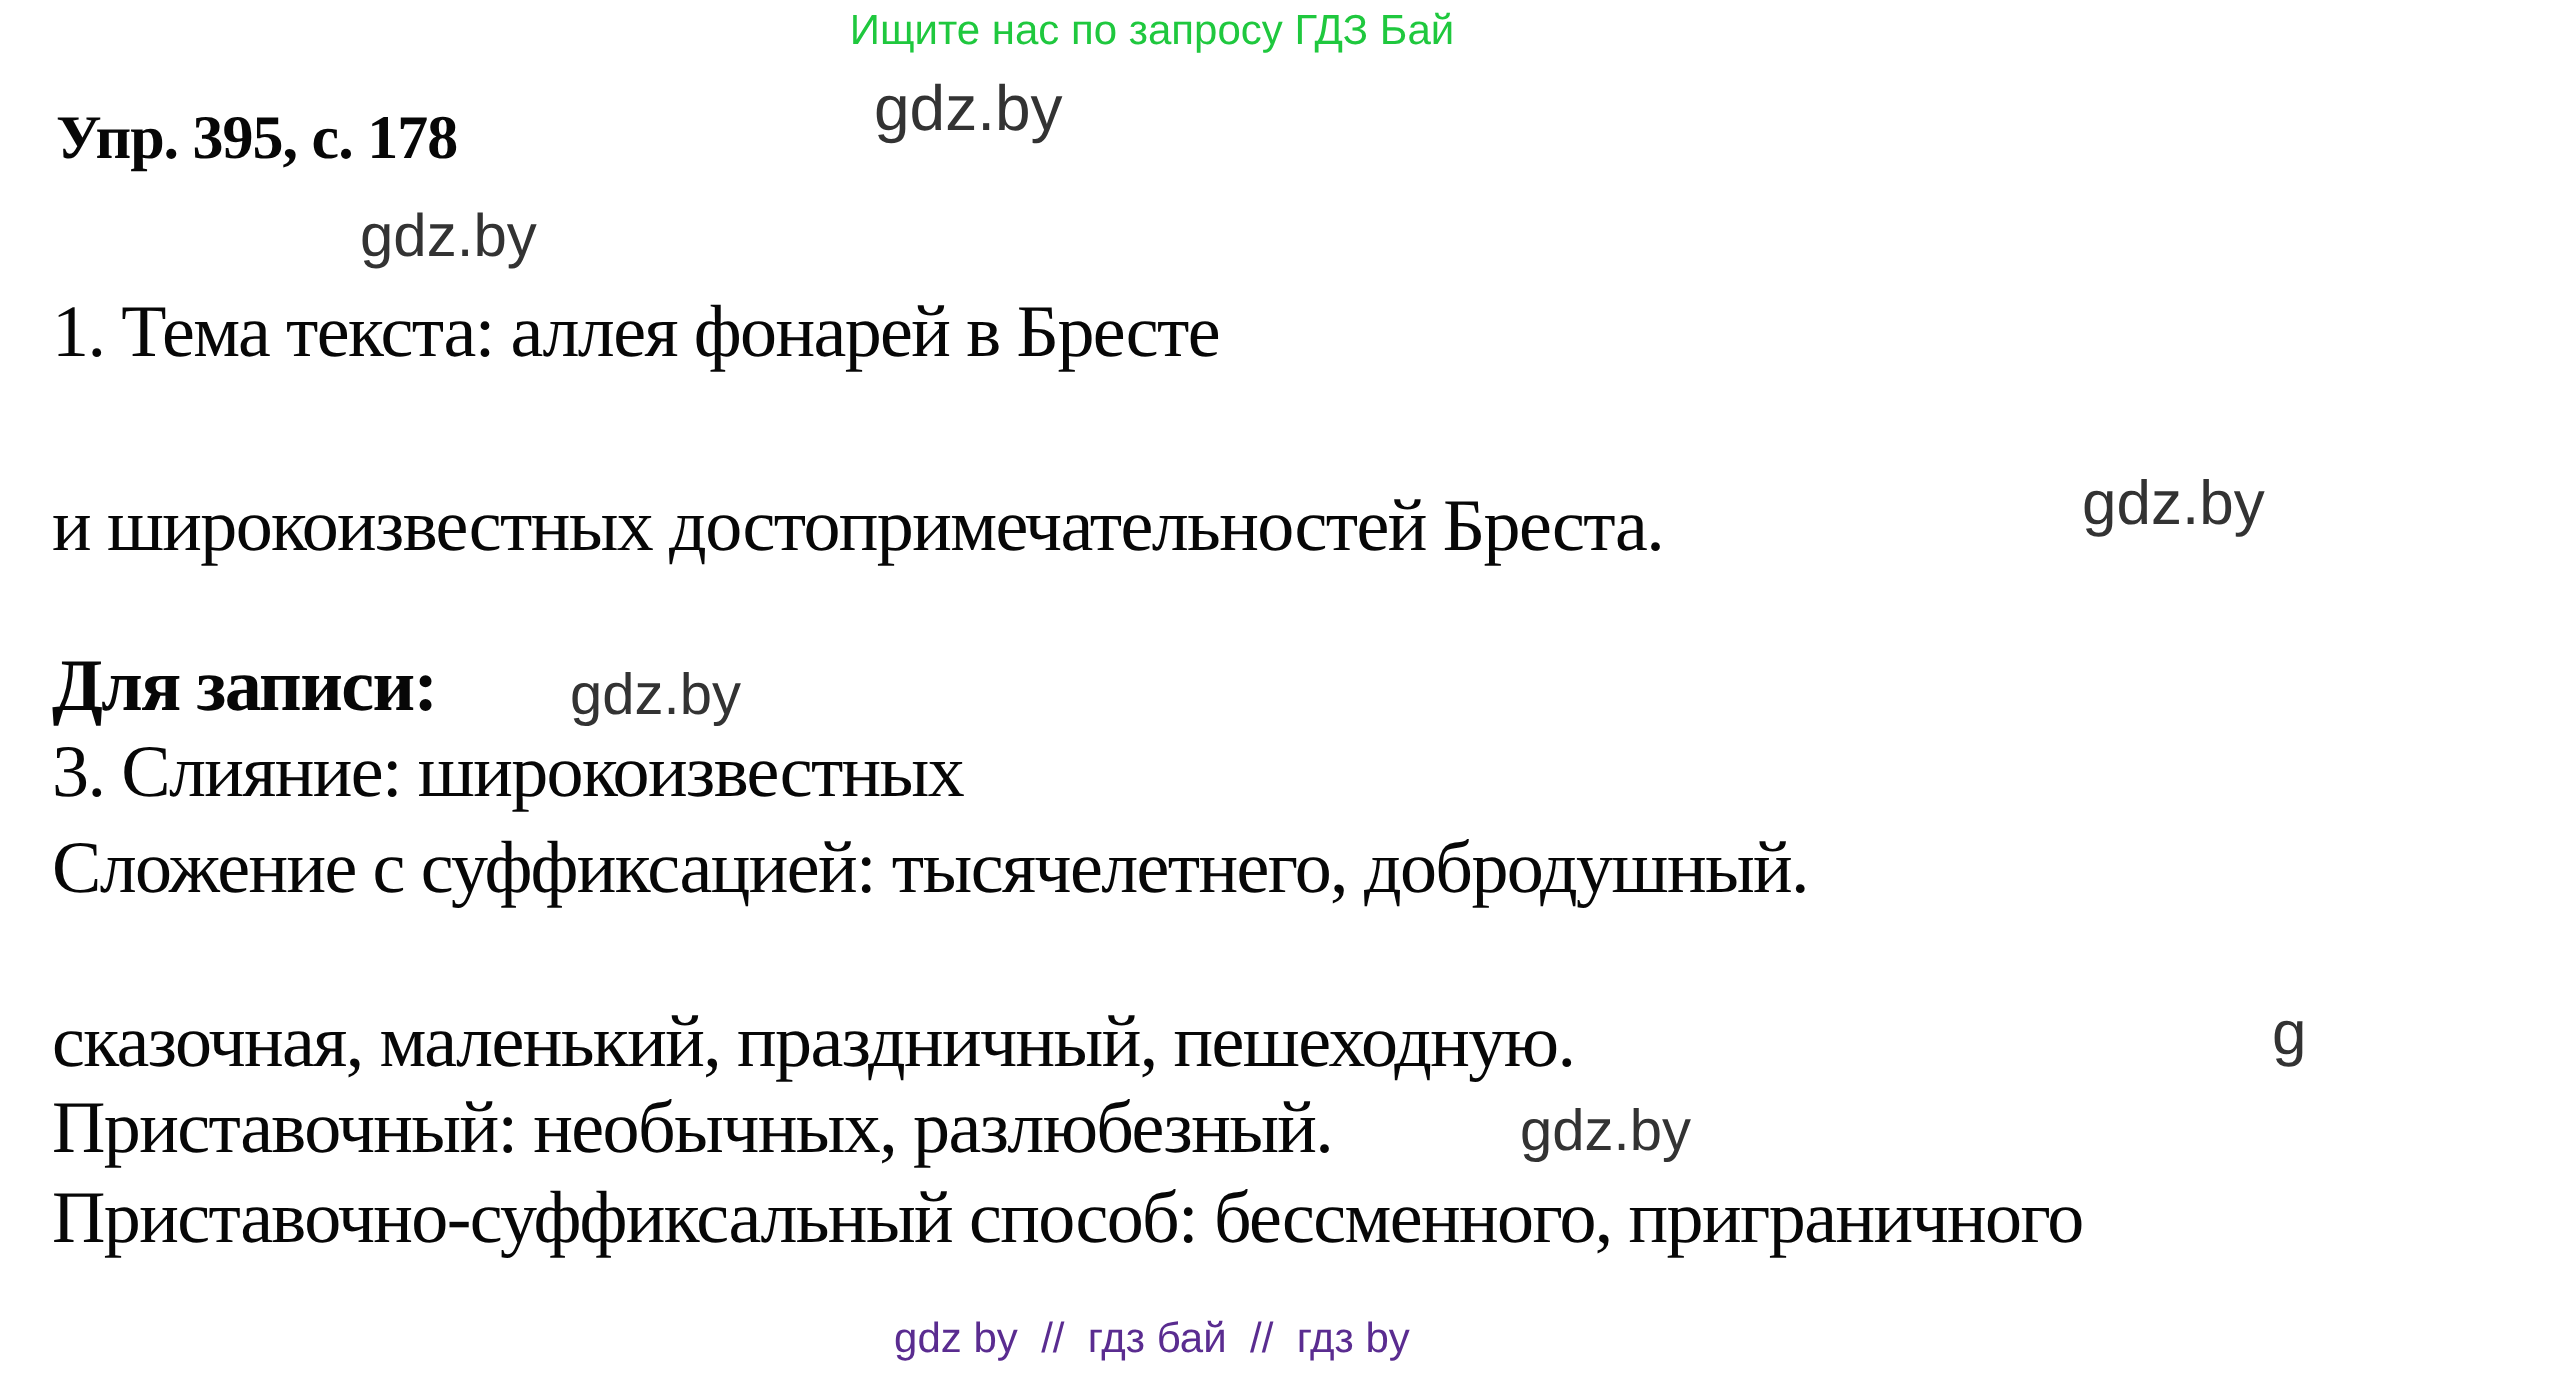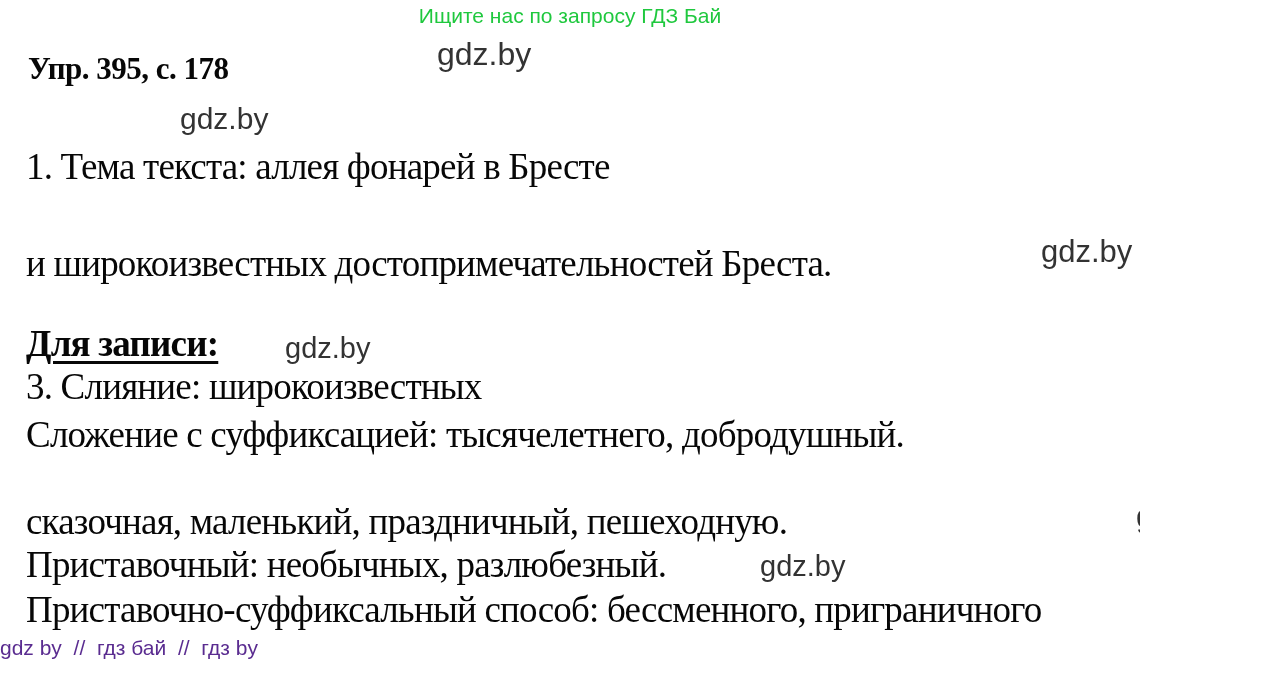--- a/index.html
+++ b/index.html
@@ -1,46 +1,46 @@
 <!DOCTYPE html>
 <html><head>
 <meta charset="utf-8">
 <style>
   html, body { margin:0; padding:0; background:#ffffff; }
   .page {
     position:relative; width:1140px; height:689px; background:#ffffff;
-    overflow:hidden; font-family:"Liberation Serif", serif;
+    overflow:hidden; font-family:"Liberation Serif", serif;padding-left:12px;
     --promo-color:#1fc83e; --footer-color:#5a2c90; --wm-color:#333333; --ink:#070707;
   }
   .promo {
     position:absolute; top:4px; left:0; width:100%; text-align:center;
     font-family:"Liberation Sans", sans-serif; font-size:21px; line-height:1.1;
     color:var(--promo-color);
   }
   .wm {
     position:absolute; font-family:"Liberation Sans", sans-serif;
     color:var(--wm-color); line-height:1; white-space:pre;
   }
   .heading {
     position:absolute; left:28px; top:53px; font-size:31px; line-height:1;
     font-weight:bold; color:var(--ink); letter-spacing:-0.5px; white-space:pre;
   }
   .line {
     position:absolute; left:26px; font-size:37px; line-height:1;
     color:var(--ink); white-space:pre; letter-spacing:-0.8px;
   }
   .note-heading {
-    font-weight:bold; text-decoration:underline;
+    font-weight:bold; 
     text-decoration-thickness:3px; text-underline-offset:5px;
   }
   .justified {
     width:1207px; white-space:normal; text-align:justify; text-align-last:justify;
   }
   .footer {
-    position:absolute; top:636px; left:0; width:100%; text-align:left;
+    position:absolute; top:658px; left:0; width:100%; text-align:center;
     font-family:"Liberation Sans", sans-serif; font-size:21px; line-height:1.1;
     color:var(--footer-color); white-space:pre;
   }
 </style>
 </head>
 <body>
 
 <div class="page" style="--promo-color: #1fc83e; --footer-color: #5a2c90; --wm-color: #333333; --ink: #070707;">
 
   <div class="promo">Ищите нас по запросу ГДЗ Бай</div>

